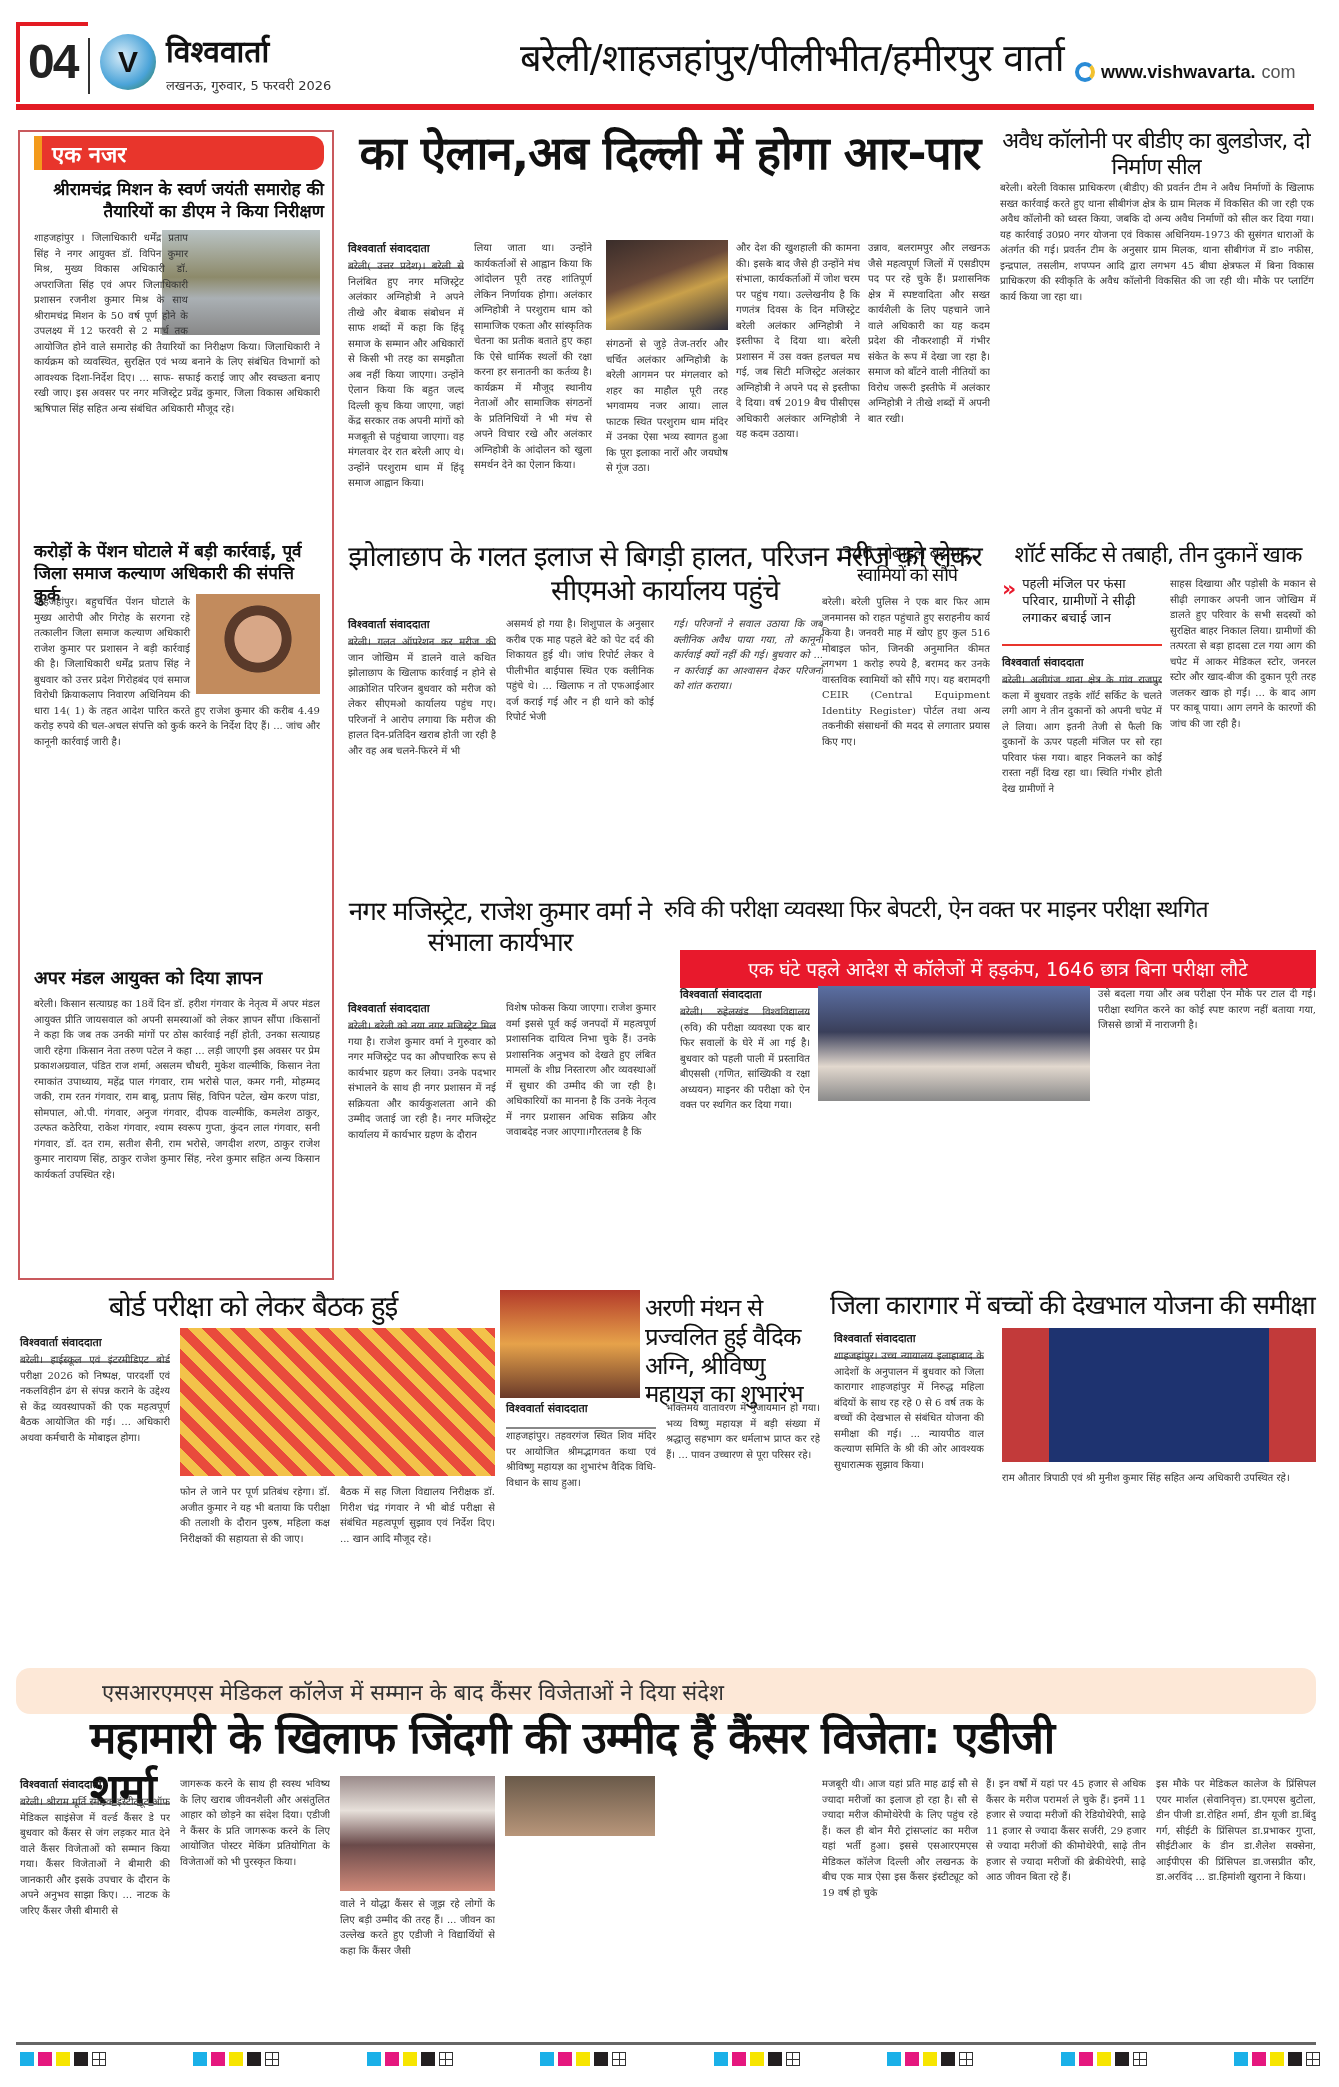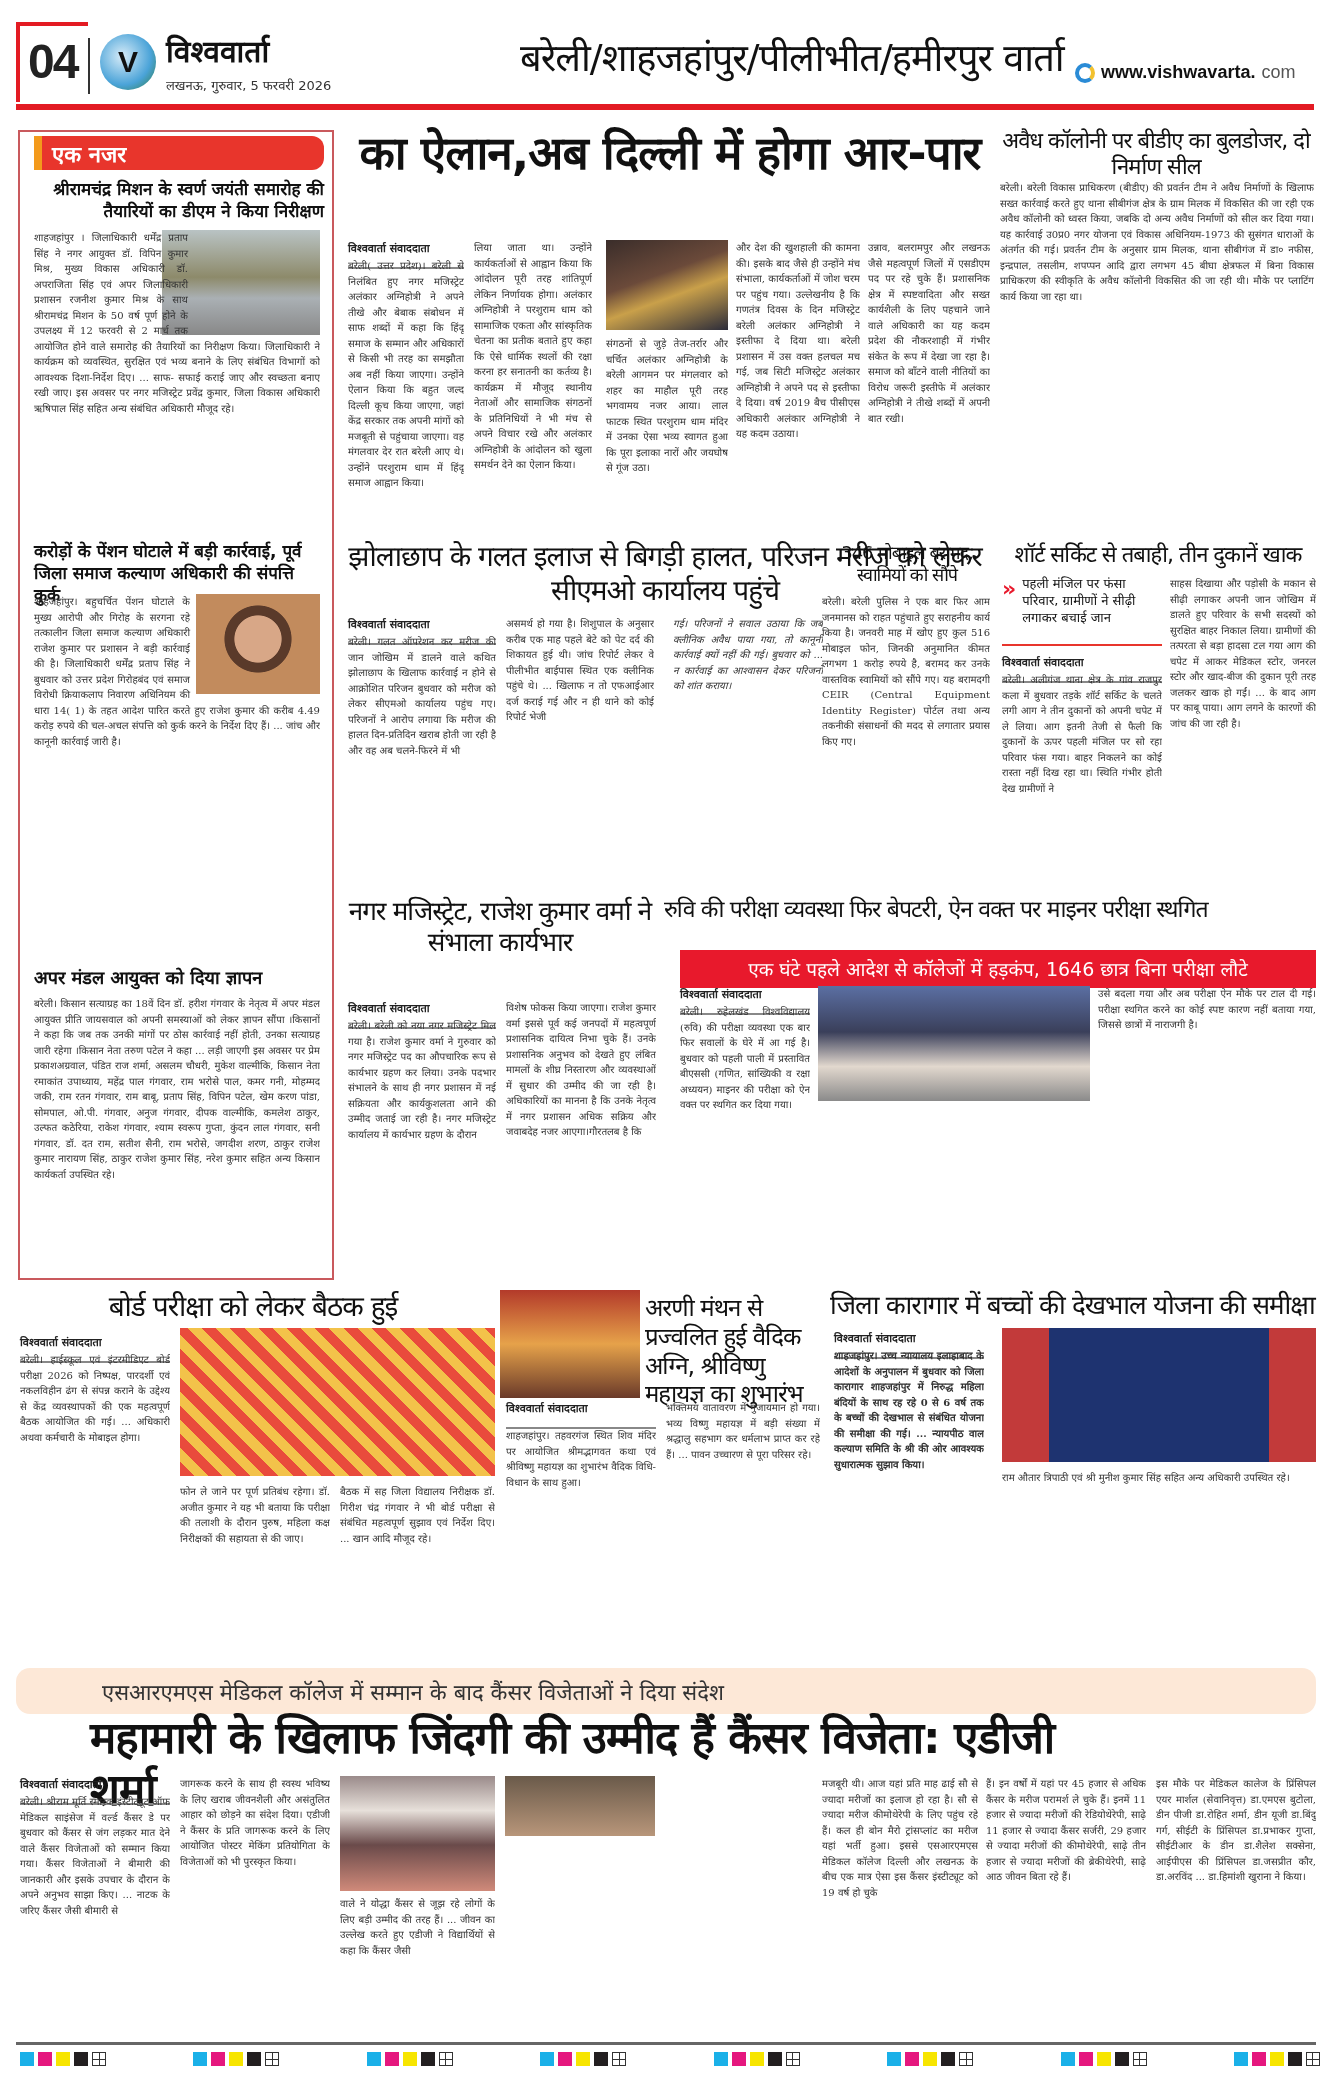--- a/index.html
+++ b/index.html
@@ -5,21 +5,21 @@
   *{box-sizing:border-box;margin:0;padding:0}
   body{width:1339px;height:2087px;background:#fff;font-family:"DejaVu Sans",sans-serif;color:#222;position:relative;overflow:hidden}
   .abs{position:absolute}
   .hdr-box{left:16px;top:22px;width:72px;height:80px;border-left:4px solid #e31b23;border-top:4px solid #e31b23}
   .page-no{left:28px;top:34px;font-family:"Liberation Sans",sans-serif;font-size:48px;font-weight:bold;color:#222;letter-spacing:-2px}
   .hdr-sep{left:88px;top:38px;width:2px;height:56px;background:#333}
   .logo{left:100px;top:34px;width:56px;height:56px;border-radius:50%;background:radial-gradient(circle at 40% 40%,#d8ecf8,#4aa3d8 60%,#2c7a3e);display:flex;align-items:center;justify-content:center;font-family:"Liberation Sans",sans-serif;font-weight:bold;font-size:30px;color:#111}
   .paper-name{left:166px;top:30px;font-size:30px;font-weight:bold;color:#111}
   .dateline{left:166px;top:76px;font-size:13px;color:#333}
   .section-title{left:520px;top:30px;font-size:38px;color:#111;letter-spacing:-1px}
-  .site{left:1075px;top:62px;font-family:"Liberation Sans",sans-serif;font-size:18px;font-weight:bold;color:#111;display:flex;align-items:center;gap:6px}
+  .site{left:1075px;top:62px;font-family:"Liberation Sans",sans-serif;font-size:18px;font-weight:bold;color:#111;display:flex;align-items:flex-start;gap:6px}
   .site .dom{color:#555;font-weight:normal}
   .ie{width:20px;height:20px;border-radius:50%;border:4px solid #2a8bd6;border-right-color:#f2c12e;display:inline-block}
   .hdr-rule{left:16px;top:104px;width:1298px;height:6px;background:#e31b23}
 
   .box-left{left:18px;top:130px;width:316px;height:1150px;border:2px solid #c9595d}
   .ek-najar{left:34px;top:136px;width:290px;height:34px;background:#e8352c;border-left:8px solid #f39a1c;border-radius:0 12px 12px 0;color:#fff;font-size:22px;font-weight:bold;padding:2px 10px}
   .h-small{font-size:17px;font-weight:bold;line-height:1.3;color:#111}
   .body-txt{font-family:"DejaVu Serif",serif;font-size:10px;line-height:15.5px;color:#333;text-align:justify;overflow:hidden}
   .byline{font-size:11px;font-weight:bold;color:#222;border-bottom:2px solid #888;padding-bottom:12px}
   .img{background:#777;overflow:hidden}
@@ -126,21 +126,21 @@
 <div class="abs body-txt" style="left:340px;top:1484px;width:155px;height:168px;">बैठक में सह जिला विद्यालय निरीक्षक डॉ. गिरीश चंद्र गंगवार ने भी बोर्ड परीक्षा से संबंधित महत्वपूर्ण सुझाव एवं निर्देश दिए। ... खान आदि मौजूद रहे।</div>
 
 <div class="abs img pic-yagya" style="left:500px;top:1290px;width:140px;height:108px;"></div>
 <div class="abs sub-head" style="left:500px;top:1294px;width:320px;font-size:24px;text-align:left;padding-left:145px;">अरणी मंथन से प्रज्वलित हुई वैदिक अग्नि, श्रीविष्णु महायज्ञ का शुभारंभ</div>
 <div class="abs byline" style="left:506px;top:1400px;width:150px;">विश्ववार्ता संवाददाता</div>
 <div class="abs body-txt" style="left:506px;top:1428px;width:150px;height:234px;">शाहजहांपुर। तहवरगंज स्थित शिव मंदिर पर आयोजित श्रीमद्भागवत कथा एवं श्रीविष्णु महायज्ञ का शुभारंभ वैदिक विधि-विधान के साथ हुआ।</div>
 <div class="abs body-txt" style="left:666px;top:1400px;width:154px;height:252px;">भक्तिमय वातावरण में गुंजायमान हो गया। भव्य विष्णु महायज्ञ में बड़ी संख्या में श्रद्धालु सहभाग कर धर्मलाभ प्राप्त कर रहे हैं। ... पावन उच्चारण से पूरा परिसर रहे।</div>
 
 <div class="abs sub-head" style="left:830px;top:1290px;width:490px;font-size:26px;text-align:left;">जिला कारागार में बच्चों की देखभाल योजना की समीक्षा</div>
 <div class="abs byline" style="left:834px;top:1330px;width:150px;">विश्ववार्ता संवाददाता</div>
-<div class="abs body-txt" style="left:834px;top:1348px;width:150px;height:304px;font-weight:bold;">शाहजहांपुर। उच्च न्यायालय इलाहाबाद के आदेशों के अनुपालन में बुधवार को जिला कारागार शाहजहांपुर में निरुद्ध महिला बंदियों के साथ रह रहे 0 से 6 वर्ष तक के बच्चों की देखभाल से संबंधित योजना की समीक्षा की गई। ... न्यायपीठ वाल कल्याण समिति के श्री की ओर आवश्यक सुधारात्मक सुझाव किया।</div>
+<div class="abs body-txt" style="left:834px;top:1348px;width:150px;height:304px;">शाहजहांपुर। उच्च न्यायालय इलाहाबाद के आदेशों के अनुपालन में बुधवार को जिला कारागार शाहजहांपुर में निरुद्ध महिला बंदियों के साथ रह रहे 0 से 6 वर्ष तक के बच्चों की देखभाल से संबंधित योजना की समीक्षा की गई। ... न्यायपीठ वाल कल्याण समिति के श्री की ओर आवश्यक सुधारात्मक सुझाव किया।</div>
 <div class="abs img pic-jail" style="left:1002px;top:1328px;width:314px;height:134px;"></div>
 <div class="abs body-txt" style="left:1002px;top:1470px;width:314px;height:182px;">राम औतार त्रिपाठी एवं श्री मुनीश कुमार सिंह सहित अन्य अधिकारी उपस्थित रहे।</div>
 
 <div class="abs peach-band" style="left:16px;top:1668px;width:1300px;">एसआरएमएस मेडिकल कॉलेज में सम्मान के बाद कैंसर विजेताओं ने दिया संदेश</div>
 <div class="abs main-head" style="left:20px;top:1712px;width:1100px;font-size:44px;text-align:left;padding-left:70px;">महामारी के खिलाफ जिंदगी की उम्मीद हैं कैंसर विजेता: एडीजी शर्मा</div>
 <div class="abs byline" style="left:20px;top:1776px;width:150px;">विश्ववार्ता संवाददाता</div>
 <div class="abs body-txt" style="left:20px;top:1794px;width:150px;height:236px;">बरेली। श्रीराम मूर्ति स्मारक इंस्टीट्यूट ऑफ मेडिकल साइंसेज में वर्ल्ड कैंसर डे पर बुधवार को कैंसर से जंग लड़कर मात देने वाले कैंसर विजेताओं को सम्मान किया गया। कैंसर विजेताओं ने बीमारी की जानकारी और इसके उपचार के दौरान के अपने अनुभव साझा किए। ... नाटक के जरिए कैंसर जैसी बीमारी से</div>
 <div class="abs body-txt" style="left:180px;top:1776px;width:150px;height:254px;">जागरूक करने के साथ ही स्वस्थ भविष्य के लिए खराब जीवनशैली और असंतुलित आहार को छोड़ने का संदेश दिया। एडीजी ने कैंसर के प्रति जागरूक करने के लिए आयोजित पोस्टर मेकिंग प्रतियोगिता के विजेताओं को भी पुरस्कृत किया।</div>
 <div class="abs img pic-cancer" style="left:340px;top:1776px;width:155px;height:115px;"></div>
 <div class="abs body-txt" style="left:340px;top:1896px;width:155px;height:134px;">वाले ने योद्धा कैंसर से जूझ रहे लोगों के लिए बड़ी उम्मीद की तरह हैं। ... जीवन का उल्लेख करते हुए एडीजी ने विद्यार्थियों से कहा कि कैंसर जैसी</div>

